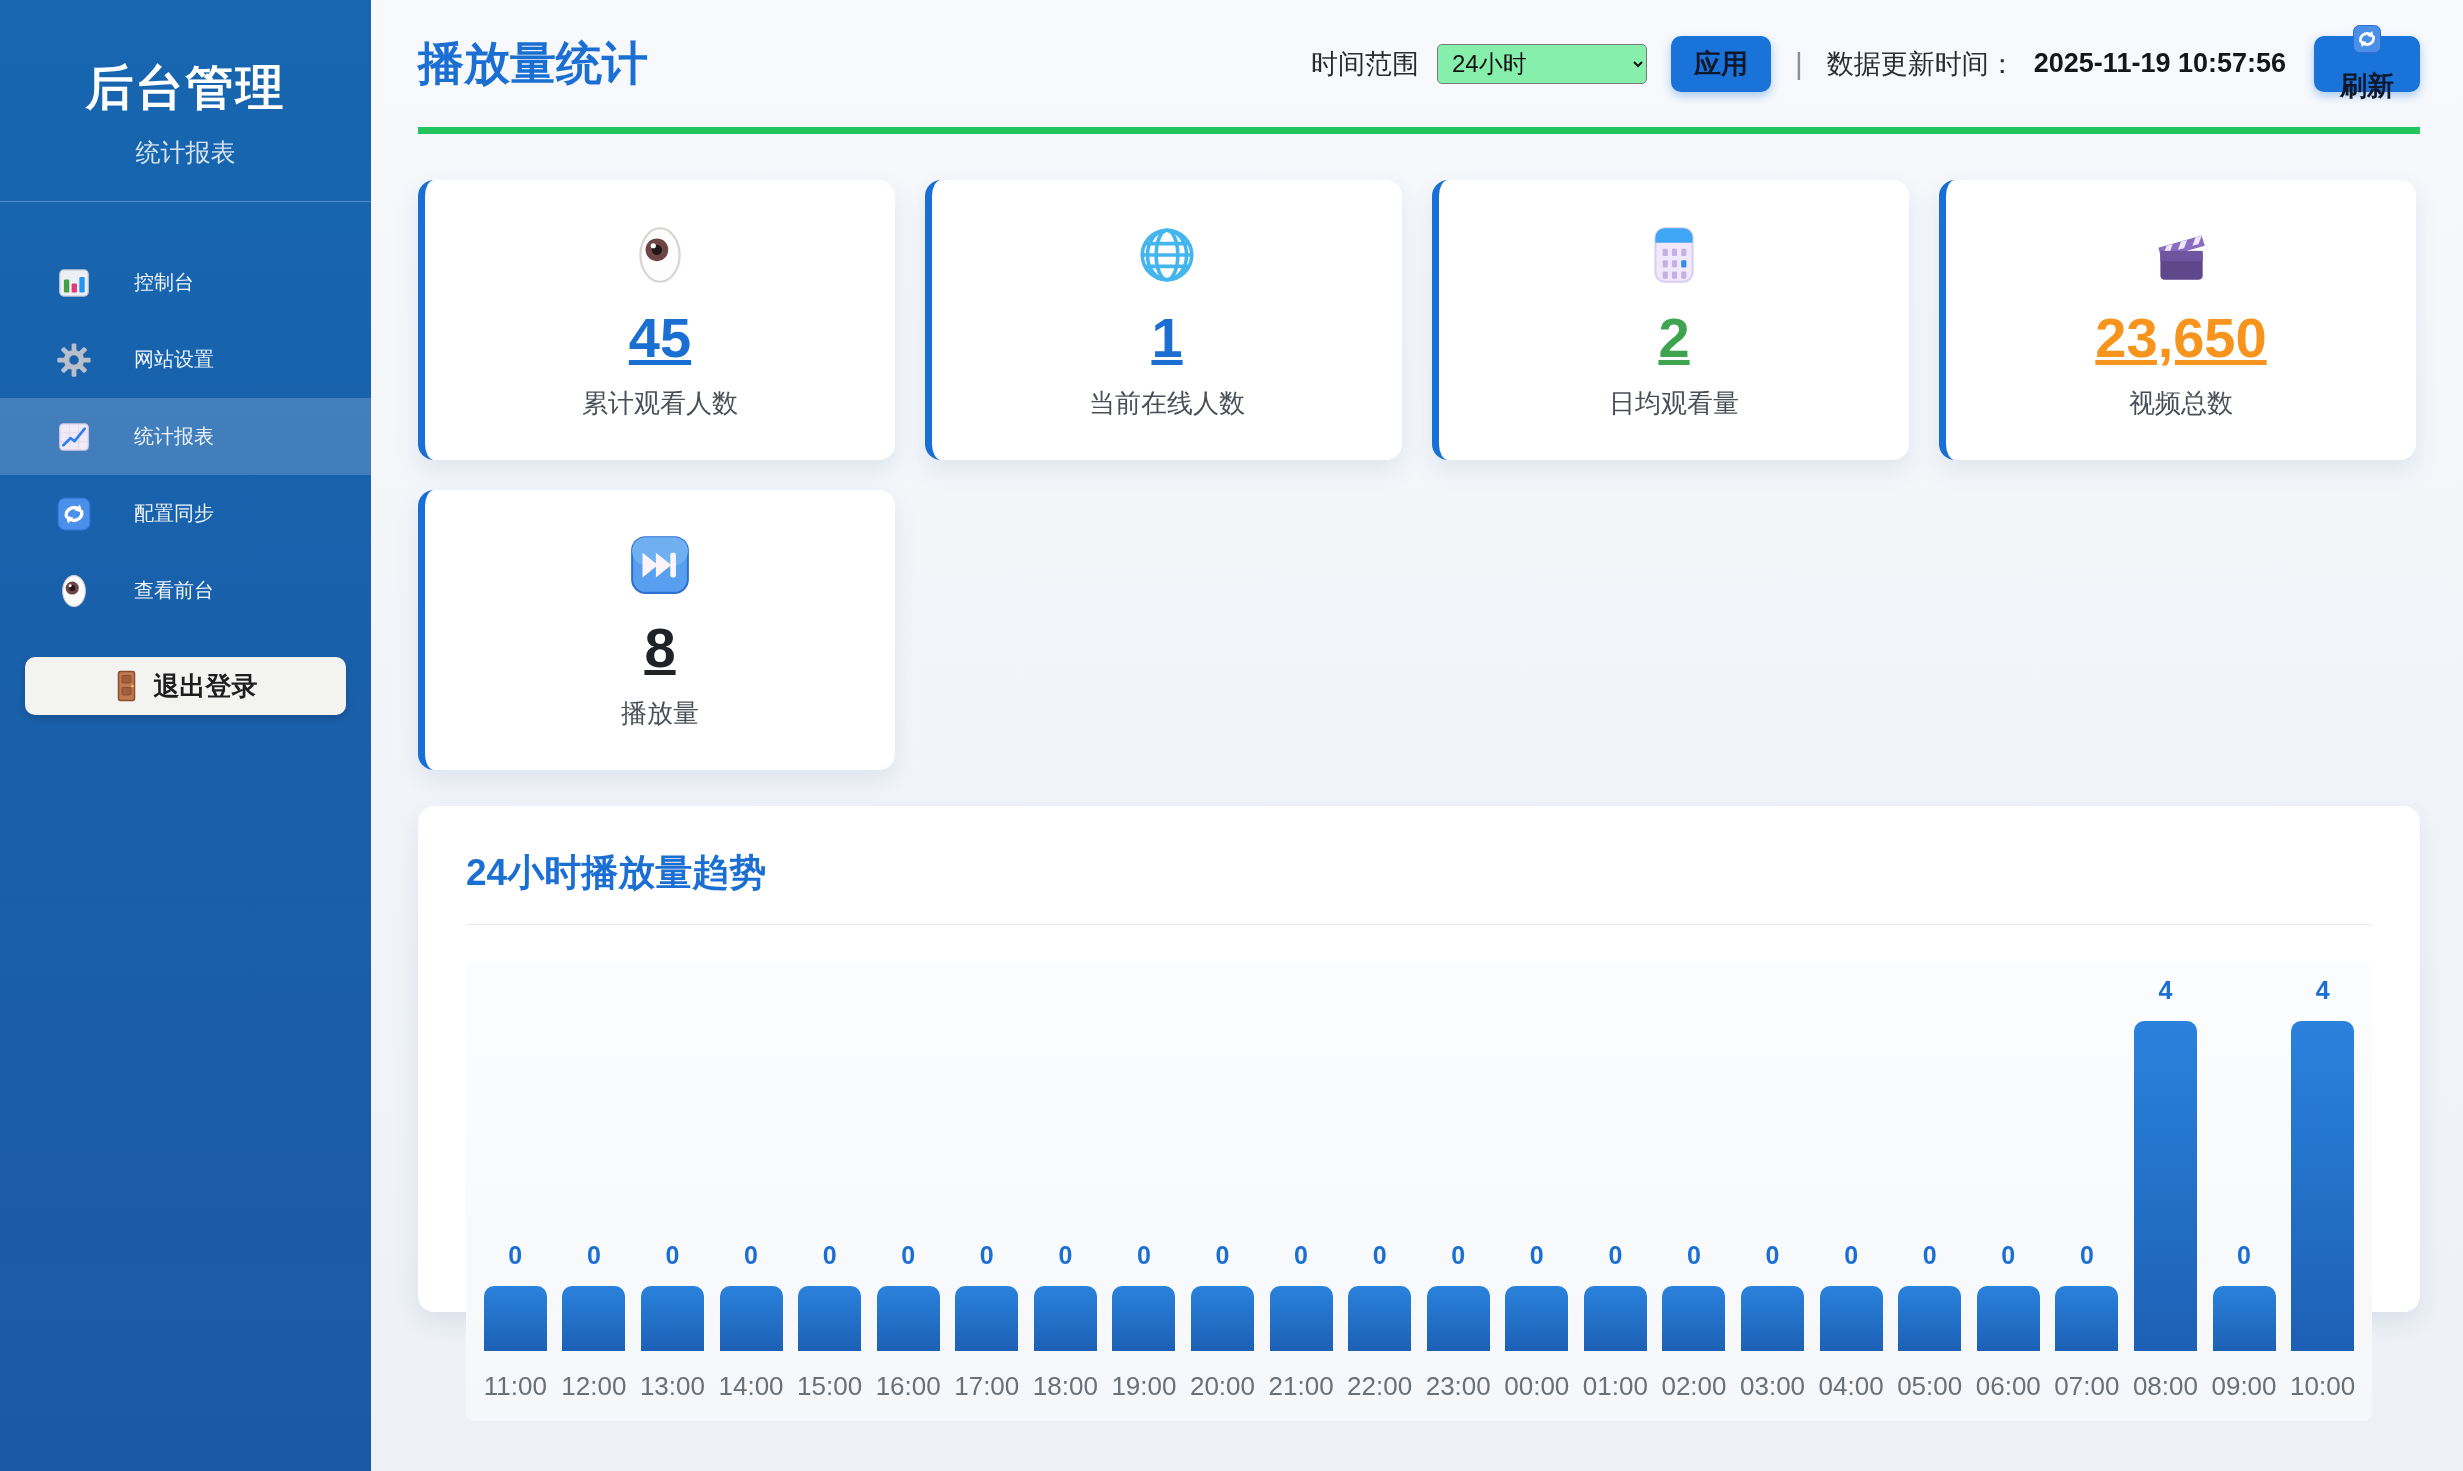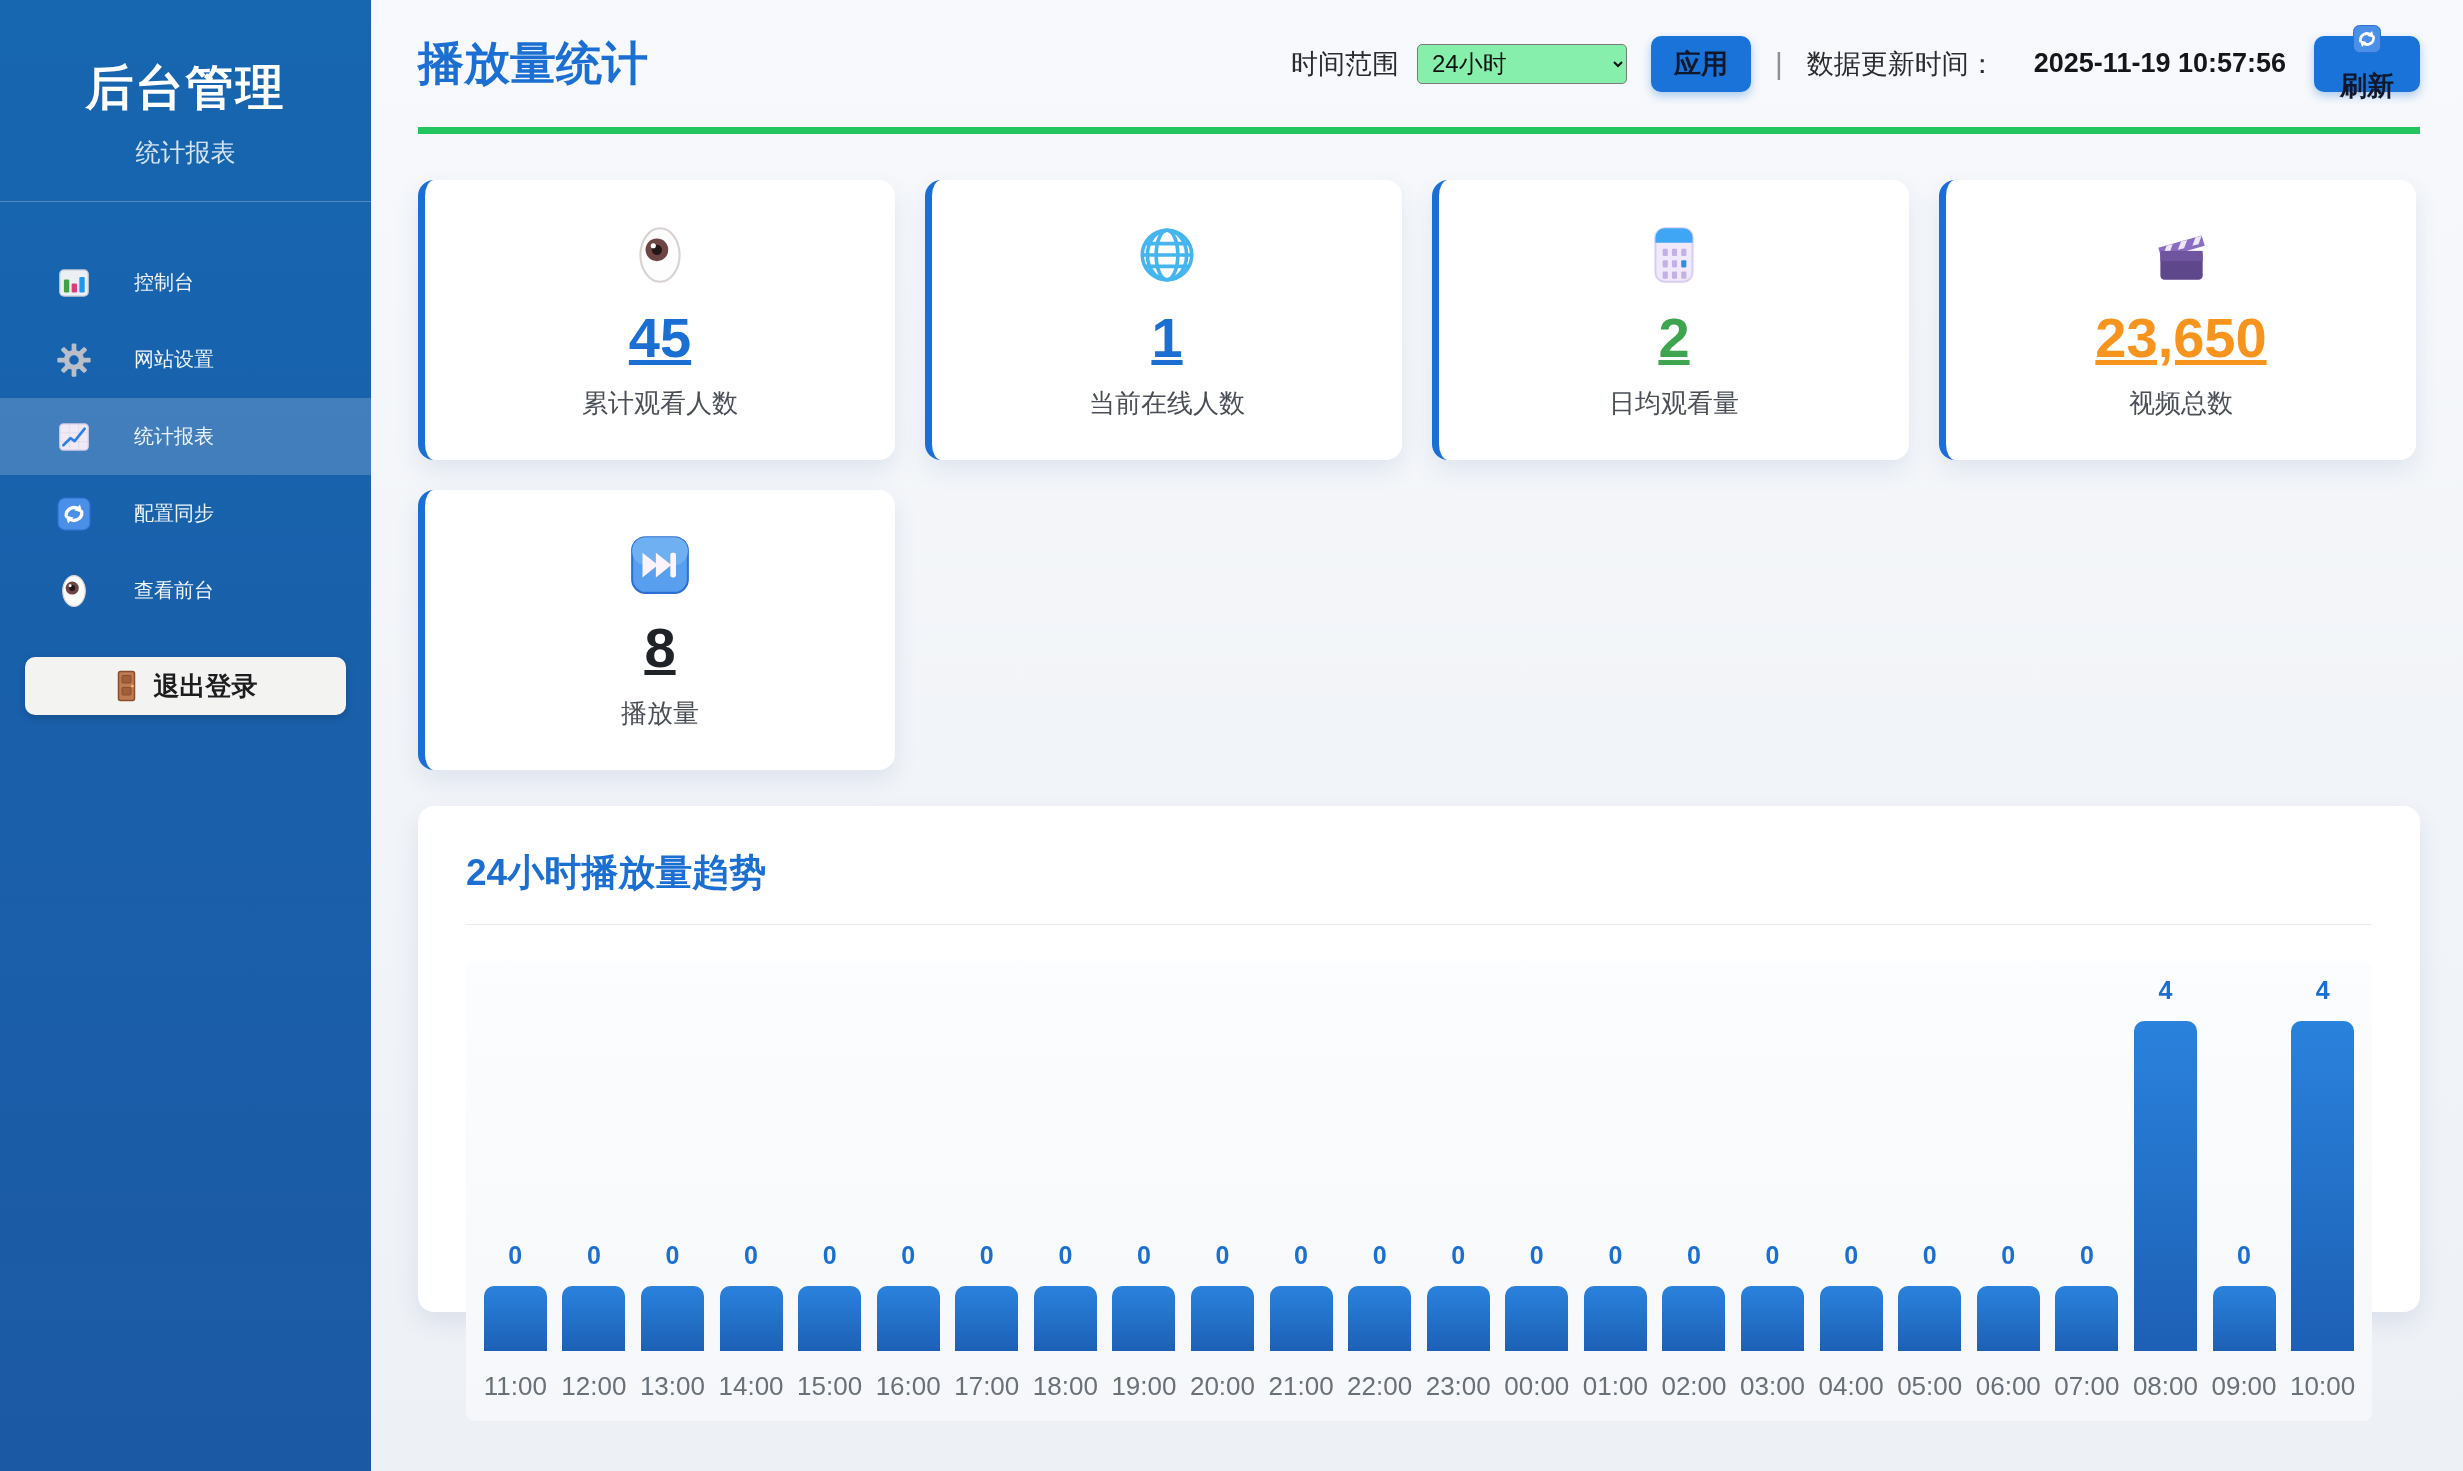--- a/index.html
+++ b/index.html
@@ -47,21 +47,21 @@
     border:1px solid #7a7a7a; border-radius:5px; background:#86efac; padding:0 10px; color:#111;
   }
   .btn-blue {
     background:#1a73d8; color:#0f172a; border:none; border-radius:10px;
     font-family:inherit; font-size:27px; font-weight:600; cursor:pointer;
     display:flex; align-items:center; justify-content:center;
     box-shadow:0 4px 10px rgba(26,115,216,.35);
   }
   .apply-btn { width:100px; height:56px; margin-left:6px; }
   .hdr-sep { color:#8a8f98; font-size:30px; padding:0 6px; }
-  .upd-value { font-weight:600; color:#15161a; margin-left:20px;text-align:right; }
+  .upd-value { font-weight:600; color:#15161a; margin-left:0;text-align:right; }
   .refresh-btn { height:56px; padding:0 26px; gap:13px; margin-left:10px;flex-direction:column; }
   .refresh-icon-slot svg { width:32px; height:32px; display:block; }
   
   .stats-grid { margin-top:46px; display:flex; flex-wrap:wrap; gap:30px; }
   .stat-card {
     width:477px; height:280px; background:#fff; border-radius:16px;
     border-left:7px solid #1a6fd6;
     box-shadow:0 10px 25px rgba(40,80,150,.10);
     display:flex; flex-direction:column; align-items:center; justify-content:center; gap:20px;
   }

